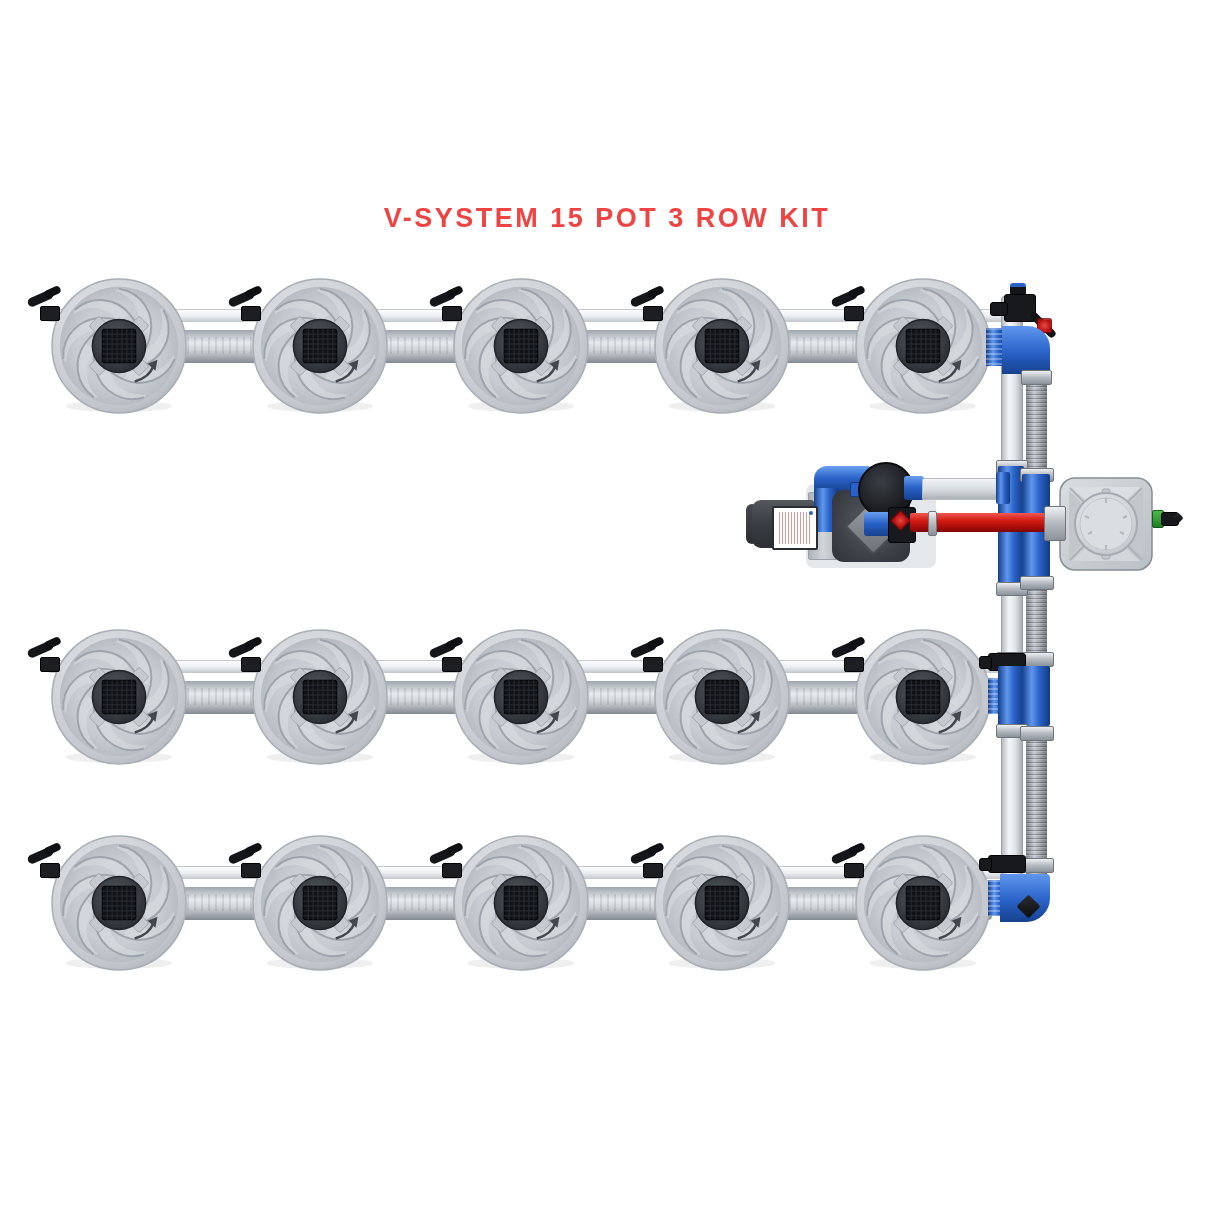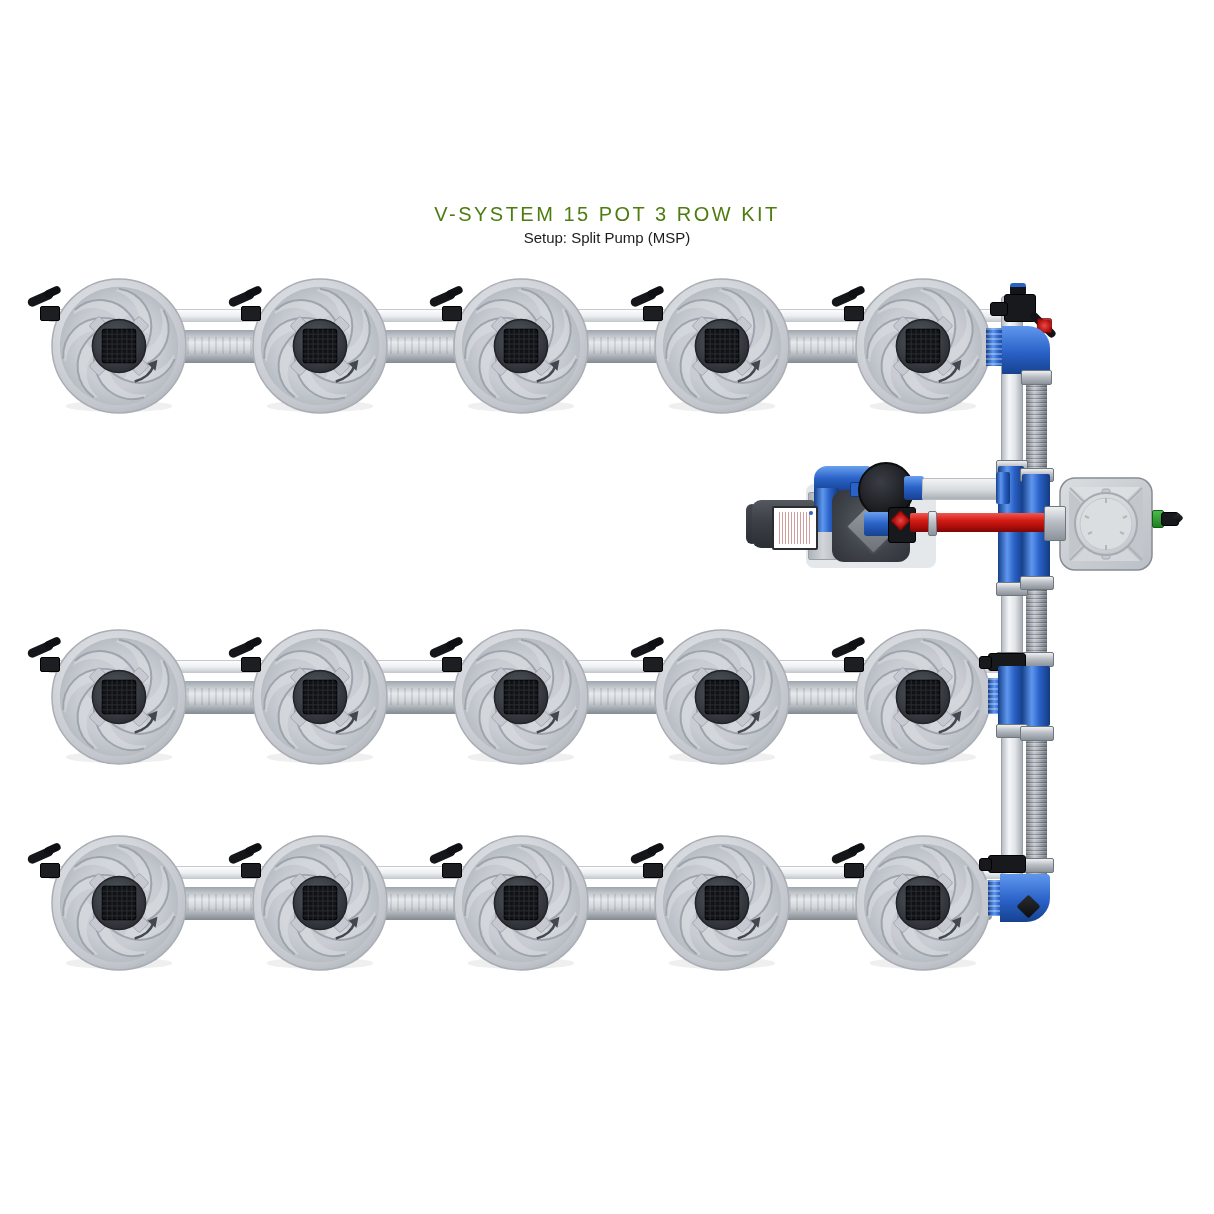--- a/index.html
+++ b/index.html
@@ -2,21 +2,21 @@
 <html><head>
 <meta charset="utf-8">
 <style>
   html,body{margin:0;padding:0;}
   body{width:1214px;height:1214px;position:relative;background:#ffffff;overflow:hidden;
        font-family:"Liberation Sans", sans-serif;}
   .abs{position:absolute;}
 
   
   #header{position:absolute;top:203px;left:0;width:1214px;text-align:center;z-index:5;}
-  #title{font-size:20px;font-weight:normal;letter-spacing:2.5px;color:#4d7c0f;}
+  #title{font-size:27px;font-weight:bold;letter-spacing:2.5px;color:#ef4444;}
   #subtitle{font-size:15px;color:#1b1b1b;margin-top:3px;}
 
   
   .row{position:absolute;left:0;width:1214px;height:160px;z-index:10;}
   .tube{position:absolute;left:46px;top:43px;width:962px;height:11px;z-index:1;border-radius:5px;
         background:linear-gradient(to bottom,#fdfdfe,#eceef1 55%,#c9cdd2);border:1px solid #c6cad0;}
   .pipe-thick{position:absolute;left:110px;top:64px;width:882px;height:33px;z-index:2;border-radius:4px;
         background:linear-gradient(to bottom,#9fa5ad,#e7eaed 38%,#d2d6da 60%,#848a92);}
   .pipe-thick::after{content:"";position:absolute;inset:7px 0 9px 0;
         background:repeating-linear-gradient(90deg,rgba(70,75,82,.13) 0 2px,transparent 2px 7px);}
@@ -133,21 +133,20 @@
       <rect x="53" y="53" width="34" height="34" rx="2" fill="#101215" stroke="#000000"></rect>
       <path d="M58,53 V87 M63,53 V87 M68,53 V87 M73,53 V87 M78,53 V87 M83,53 V87 M53,58 H87 M53,63 H87 M53,68 H87 M53,73 H87 M53,78 H87 M53,83 H87" stroke="#2b2e33" stroke-width="1"></path>
       <path d="M86,106 Q101,102 105,90" stroke="#43474e" stroke-width="2.5" fill="none"></path>
       <path d="M107,95 L109,84 L99,88 Z" fill="#43474e"></path>
     </g>
   </defs>
 </svg>
 
 <div id="header">
   <div id="title">V-SYSTEM 15 POT 3 ROW KIT</div>
-  <div id="subtitle">Setup: Split Pump (MSP)</div>
 </div>
 
 <div class="row" style="top:266px">
   <div class="tube"></div>
   <div class="pipe-thick"></div>
   <div class="pot-g" style="left:50px">
     <svg viewBox="0 0 140 140">
         <use href="#potSym"></use>
       </svg>
     <div class="fitA"></div>

